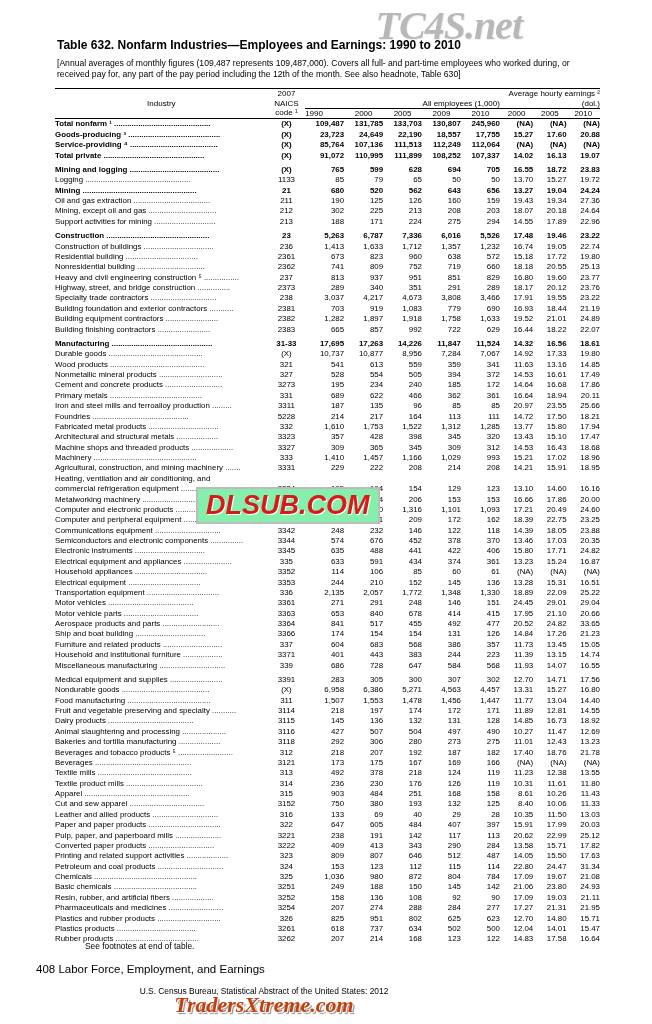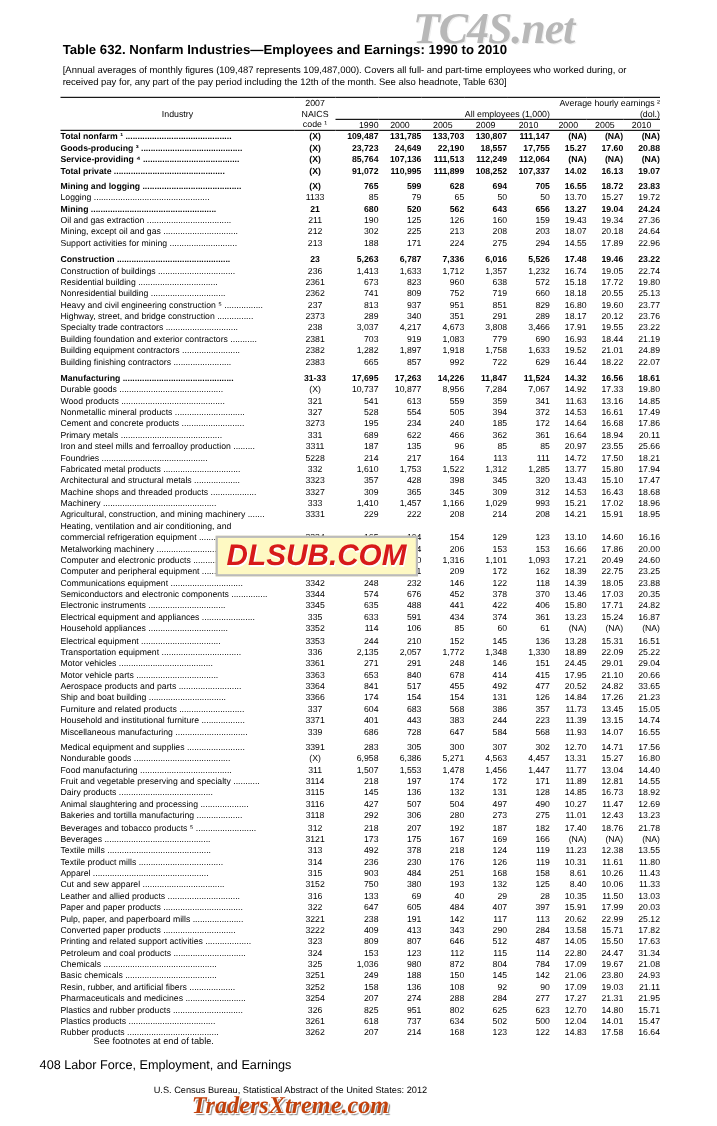--- a/index.html
+++ b/index.html
@@ -22,21 +22,21 @@
     letter-spacing:-1px;
     text-shadow:1px 1px 0 #efefef;
     z-index:5;
   }
   .wm-dlsub{
     position:absolute; left:196px; top:487px;
     z-index:6;
     font-family:"Liberation Sans", sans-serif;
     font-size:27px;font-weight:bold;font-style:italic;
     color:#d71a1a;
-    background:#fef9c3;
+    background:#86efac;
     border:2px solid #bbb;
     padding:1px 8px;
     letter-spacing:0px;
     text-shadow:1px 1px 0 #fff;
   }
   .wm-traders{
     position:absolute;left:50%;transform:translateX(-50%);
     bottom:6px;
     z-index:6;
     font-family:Liberation Serif, serif;
@@ -135,39 +135,39 @@
         <col class="c-e">
     </colgroup>
     <thead>
       <tr class="hdr-top">
         <td rowspan="2" class="rule-top" style="text-align:center;vertical-align:middle;border-bottom:1.6px solid #000;">Industry</td>
         <td rowspan="2" class="rule-top" style="text-align:center;vertical-align:middle;border-bottom:1.6px solid #000;">2007 NAICS code ¹</td>
         <td colspan="5" class="rule-top">All employees (1,000)</td>
         <td colspan="3" class="rule-top">Average hourly earnings ² (dol.)</td>
       </tr>
       <tr class="hdr-sub">
-        <td class="num" style="text-align:right">1990</td>
+        <td class="num" style="text-align:left">1990</td>
         <td class="num" style="text-align:center">2000</td>
         <td class="num" style="text-align:center">2005</td>
         <td class="num" style="text-align:center">2009</td>
         <td class="num" style="text-align:center">2010</td>
         <td class="num" style="text-align:center">2000</td>
         <td class="num" style="text-align:center">2005</td>
         <td class="num" style="text-align:center">2010</td>
       </tr>
     </thead>
     <tbody id="tbody">
         <tr class="row grp">
           <td class="ind ind-0">Total nonfarm ¹ ............................................</td>
           <td class="code">(X)</td>
           <td class="num">109,487</td>
           <td class="num">131,785</td>
           <td class="num">133,703</td>
           <td class="num">130,807</td>
-          <td class="num">111,147</td>
+          <td class="num">245,960</td>
           <td class="num">(NA)</td>
           <td class="num">(NA)</td>
           <td class="num">(NA)</td>
         </tr>
         <tr class="row grp">
           <td class="ind ind-0">Goods-producing ³ ..........................................</td>
           <td class="code">(X)</td>
           <td class="num">23,723</td>
           <td class="num">24,649</td>
           <td class="num">22,190</td>

